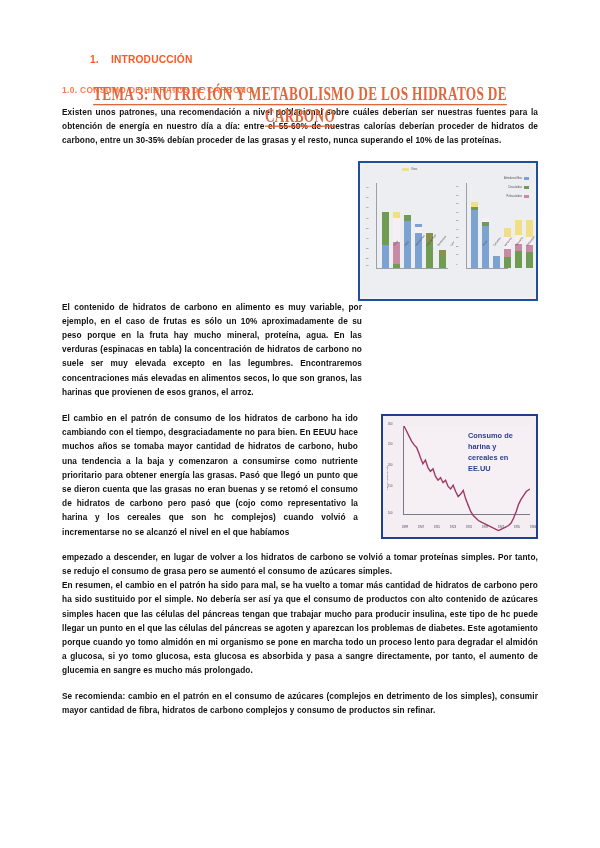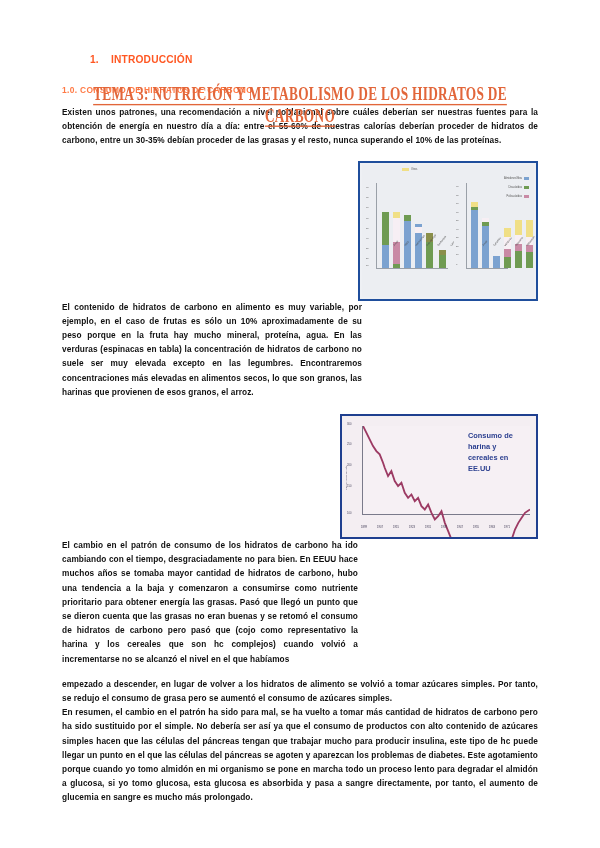--- a/index.html
+++ b/index.html
@@ -90,21 +90,21 @@
     margin-left: 10px;
     margin-top: 0px;
     border: 2px solid #1f4e9c;
     background: #eef0f4;
     box-sizing: border-box;
     position: relative;
     overflow: hidden;
   }
   .fig2 {
     float: right;
-    width: 198px;
+    width: 157px;
     height: 125px;
     margin-left: 12px;
     margin-top: 2px;
     border: 2px solid #1f3f8f;
     background: #f3eef1;
     box-sizing: border-box;
     position: relative;
     overflow: hidden;
   }
 
@@ -411,16 +411,17 @@
 
         <div class="c2-caption">Consumo de harina y cereales en EE.UU</div>
       </div>
     </div>
 
     <div class="colL2">
       <p class="body tight">El cambio en el patrón de consumo de los hidratos de carbono ha ido cambiando con el tiempo, desgraciadamente no para bien. En EEUU hace muchos años se tomaba mayor cantidad de hidratos de carbono, hubo una tendencia a la baja y comenzaron a consumirse como nutriente prioritario para obtener energía las grasas. Pasó que llegó un punto que se dieron cuenta que las grasas no eran buenas y se retomó el consumo de hidratos de carbono pero pasó que (cojo como representativo la harina y los cereales que son hc complejos) cuando volvió a incrementarse no se alcanzó el nivel en el que habíamos</p>
     </div>
   </div>
 
-  <p class="body">empezado a descender, en lugar de volver a los hidratos de alimento se volvió a tomar azúcares simples. Por tanto, se redujo el consumo de grasa pero se aumentó el consumo de azúcares simples.</p>
+  <p class="body">empezado a descender, en lugar de volver a los hidratos de carbono se volvió a tomar proteínas simples. Por tanto, se redujo el consumo de grasa pero se aumentó el consumo de azúcares simples.</p>
   <p class="body tight">En resumen, el cambio en el patrón ha sido para mal, se ha vuelto a tomar más cantidad de hidratos de carbono pero ha sido sustituido por el simple. No debería ser así ya que el consumo de productos con alto contenido de azúcares simples hacen que las células del páncreas tengan que trabajar mucho para producir insulina, este tipo de hc puede llegar un punto en el que las células del páncreas se agoten y aparezcan los problemas de diabetes. Este agotamiento porque cuando yo tomo almidón en mi organismo se pone en marcha todo un proceso lento para degradar el almidón a glucosa, si yo tomo glucosa, esta glucosa es absorbida y pasa a sangre directamente, por tanto, el aumento de glucemia en sangre es mucho más prolongado.</p>
+  <p class="body">Se recomienda: cambio en el patrón en el consumo de azúcares (complejos en detrimento de los simples), consumir mayor cantidad de fibra, hidratos de carbono complejos y consumo de productos sin refinar.</p>
 
 </div>
 
 </body></html>

